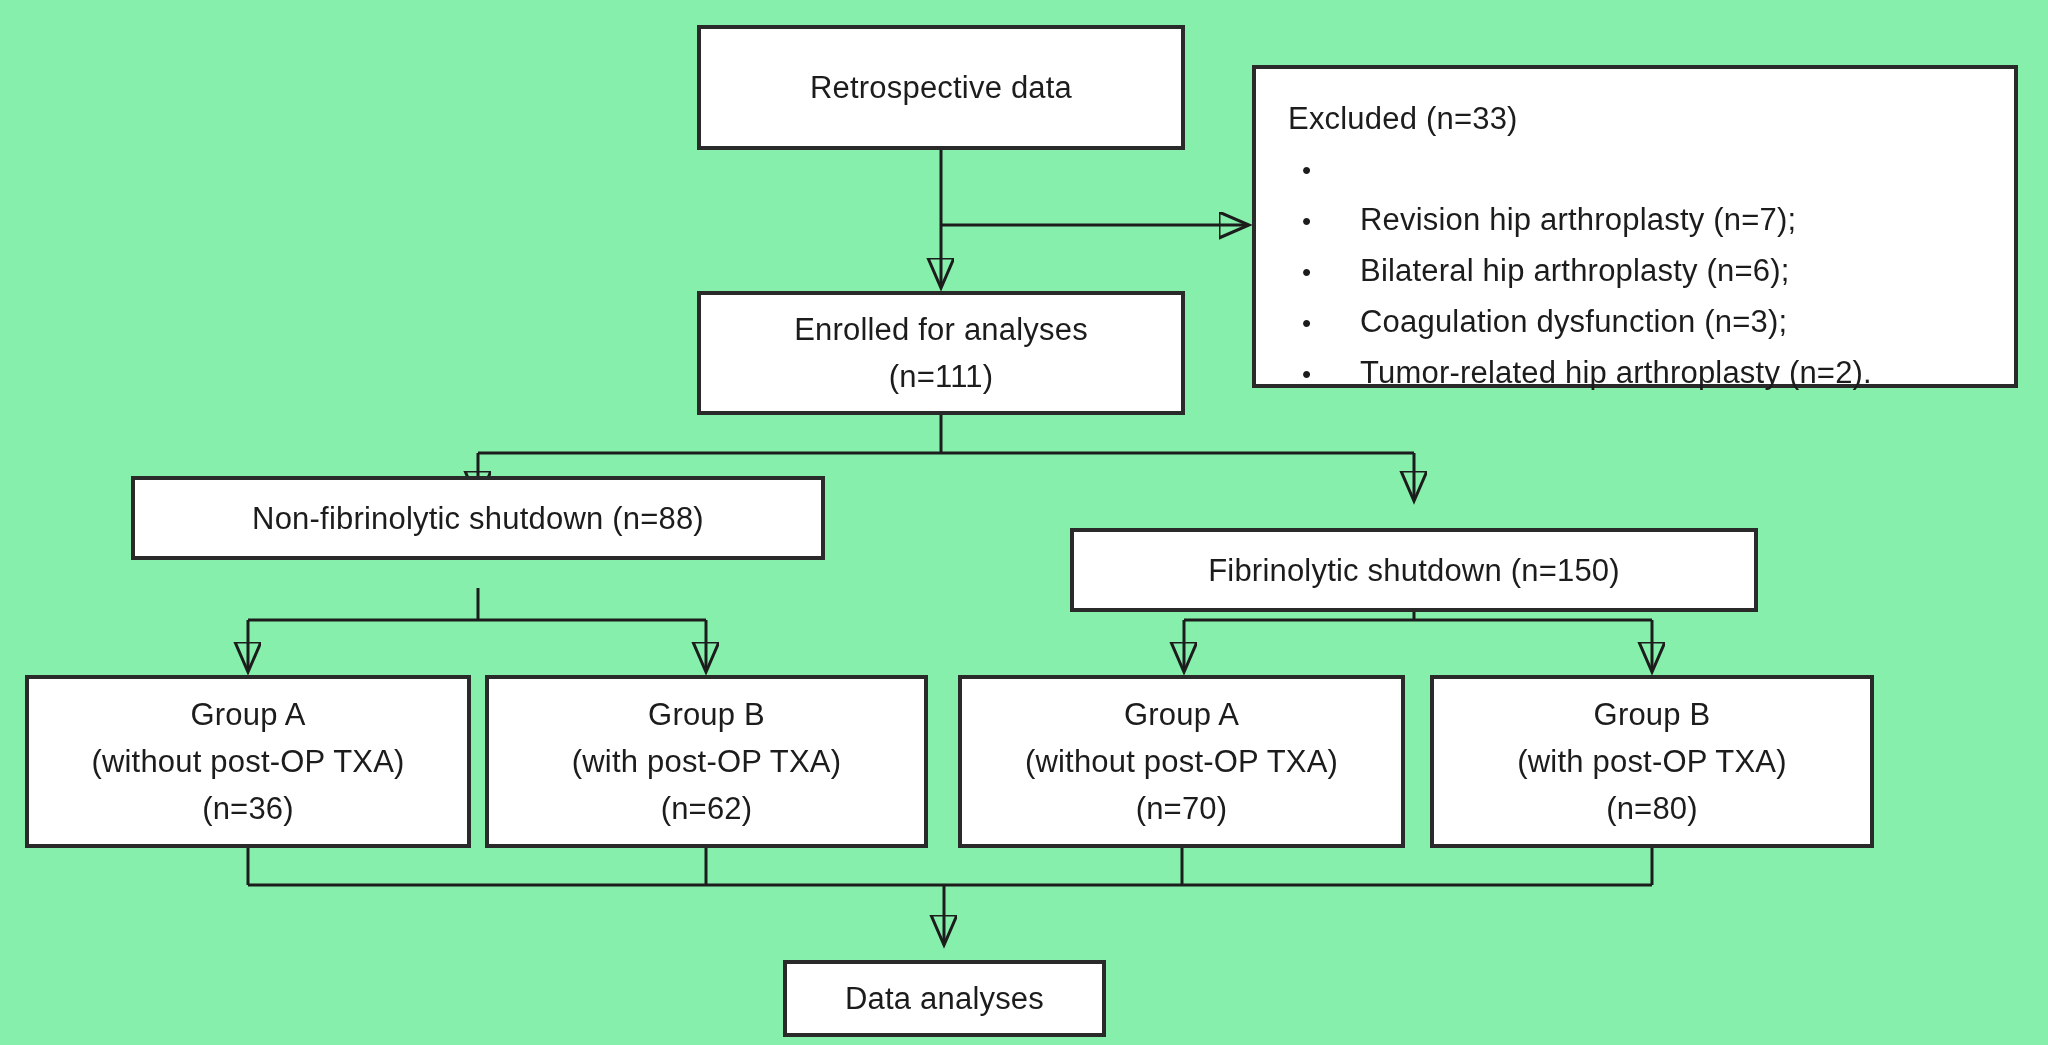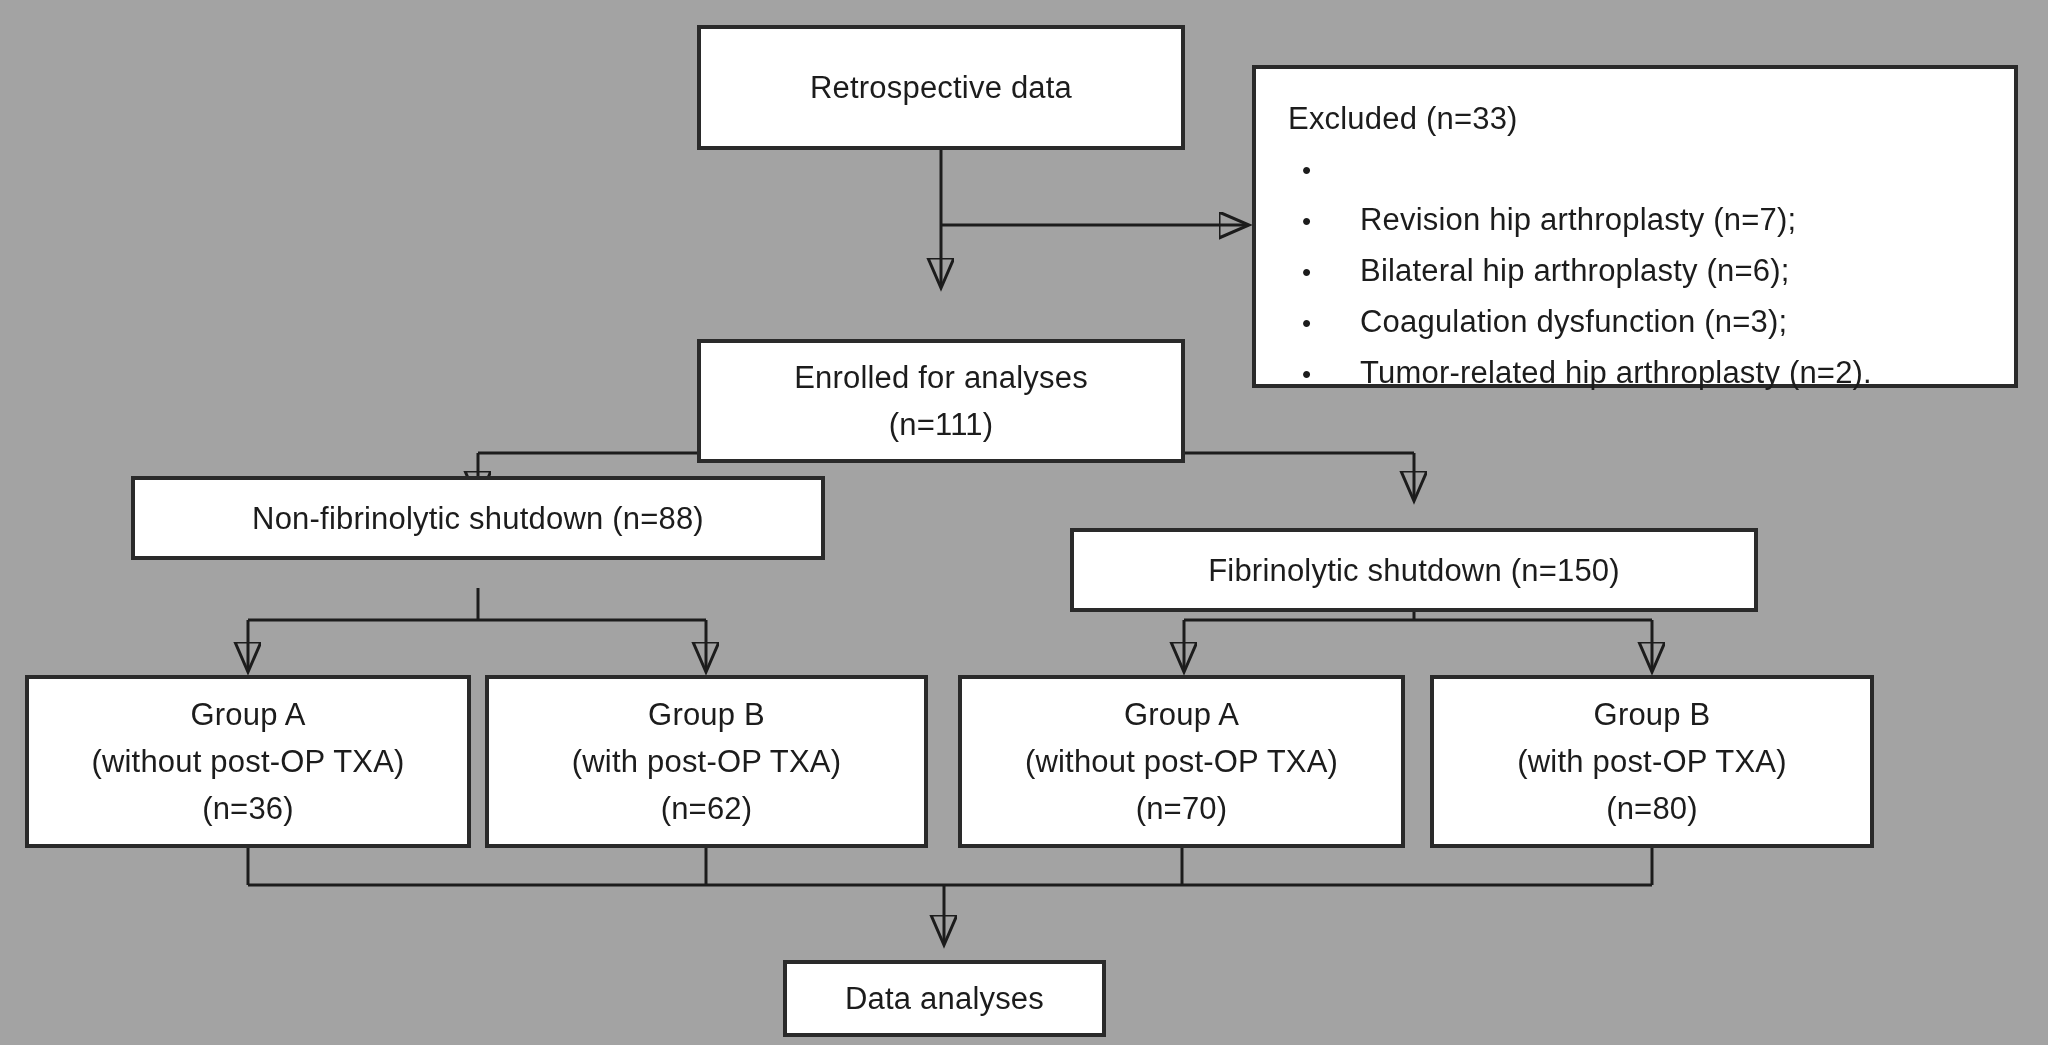--- a/index.html
+++ b/index.html
@@ -4,21 +4,21 @@
 <style>
   html, body {
     margin: 0;
     padding: 0;
     background: #ffffff;
   }
   .canvas {
     position: relative;
     width: 2048px;
     height: 1045px;
-    background: #a3a3a3;
+    background: #86efac;
     font-family: "Liberation Sans", "DejaVu Sans", sans-serif;
     color: #1c1c1c;
     overflow: hidden;
   }
   svg.wires {
     position: absolute;
     left: 0; top: 0;
     width: 2048px;
     height: 1045px;
     z-index: 1;
@@ -43,21 +43,21 @@
     line-height: 47px;
     letter-spacing: 0.2px;
   }
   .box .bline { white-space: nowrap; }
 
   
   #box-retro    { left: 697px;  top: 25px;  width: 488px; height: 125px; }
   #box-excluded { left: 1252px; top: 65px;  width: 766px; height: 323px;
                   align-items: stretch; justify-content: flex-start;
                   text-align: left; padding: 24px 18px 3px 32px; line-height: 50px; }
-  #box-enrolled { left: 697px;  top: 291px; width: 488px; height: 124px; margin-top: 48px; }
+  #box-enrolled { left: 697px;  top: 291px; width: 488px; height: 124px; }
   #box-nonfib   { left: 131px;  top: 476px; width: 694px; height: 84px; }
   #box-fib      { left: 1070px; top: 528px; width: 688px; height: 84px; }
   #box-ga1      { left: 25px;   top: 675px; width: 446px; height: 173px; }
   #box-gb1      { left: 485px;  top: 675px; width: 443px; height: 173px; }
   #box-ga2      { left: 958px;  top: 675px; width: 447px; height: 173px; }
   #box-gb2      { left: 1430px; top: 675px; width: 444px; height: 173px; }
   #box-data     { left: 783px;  top: 948px; width: 323px; height: 77px; margin-top: 12px; }
 
   .excl-title { line-height: 52px; }
   .excl-item  { display: flex; align-items: baseline; line-height: 50px; }

